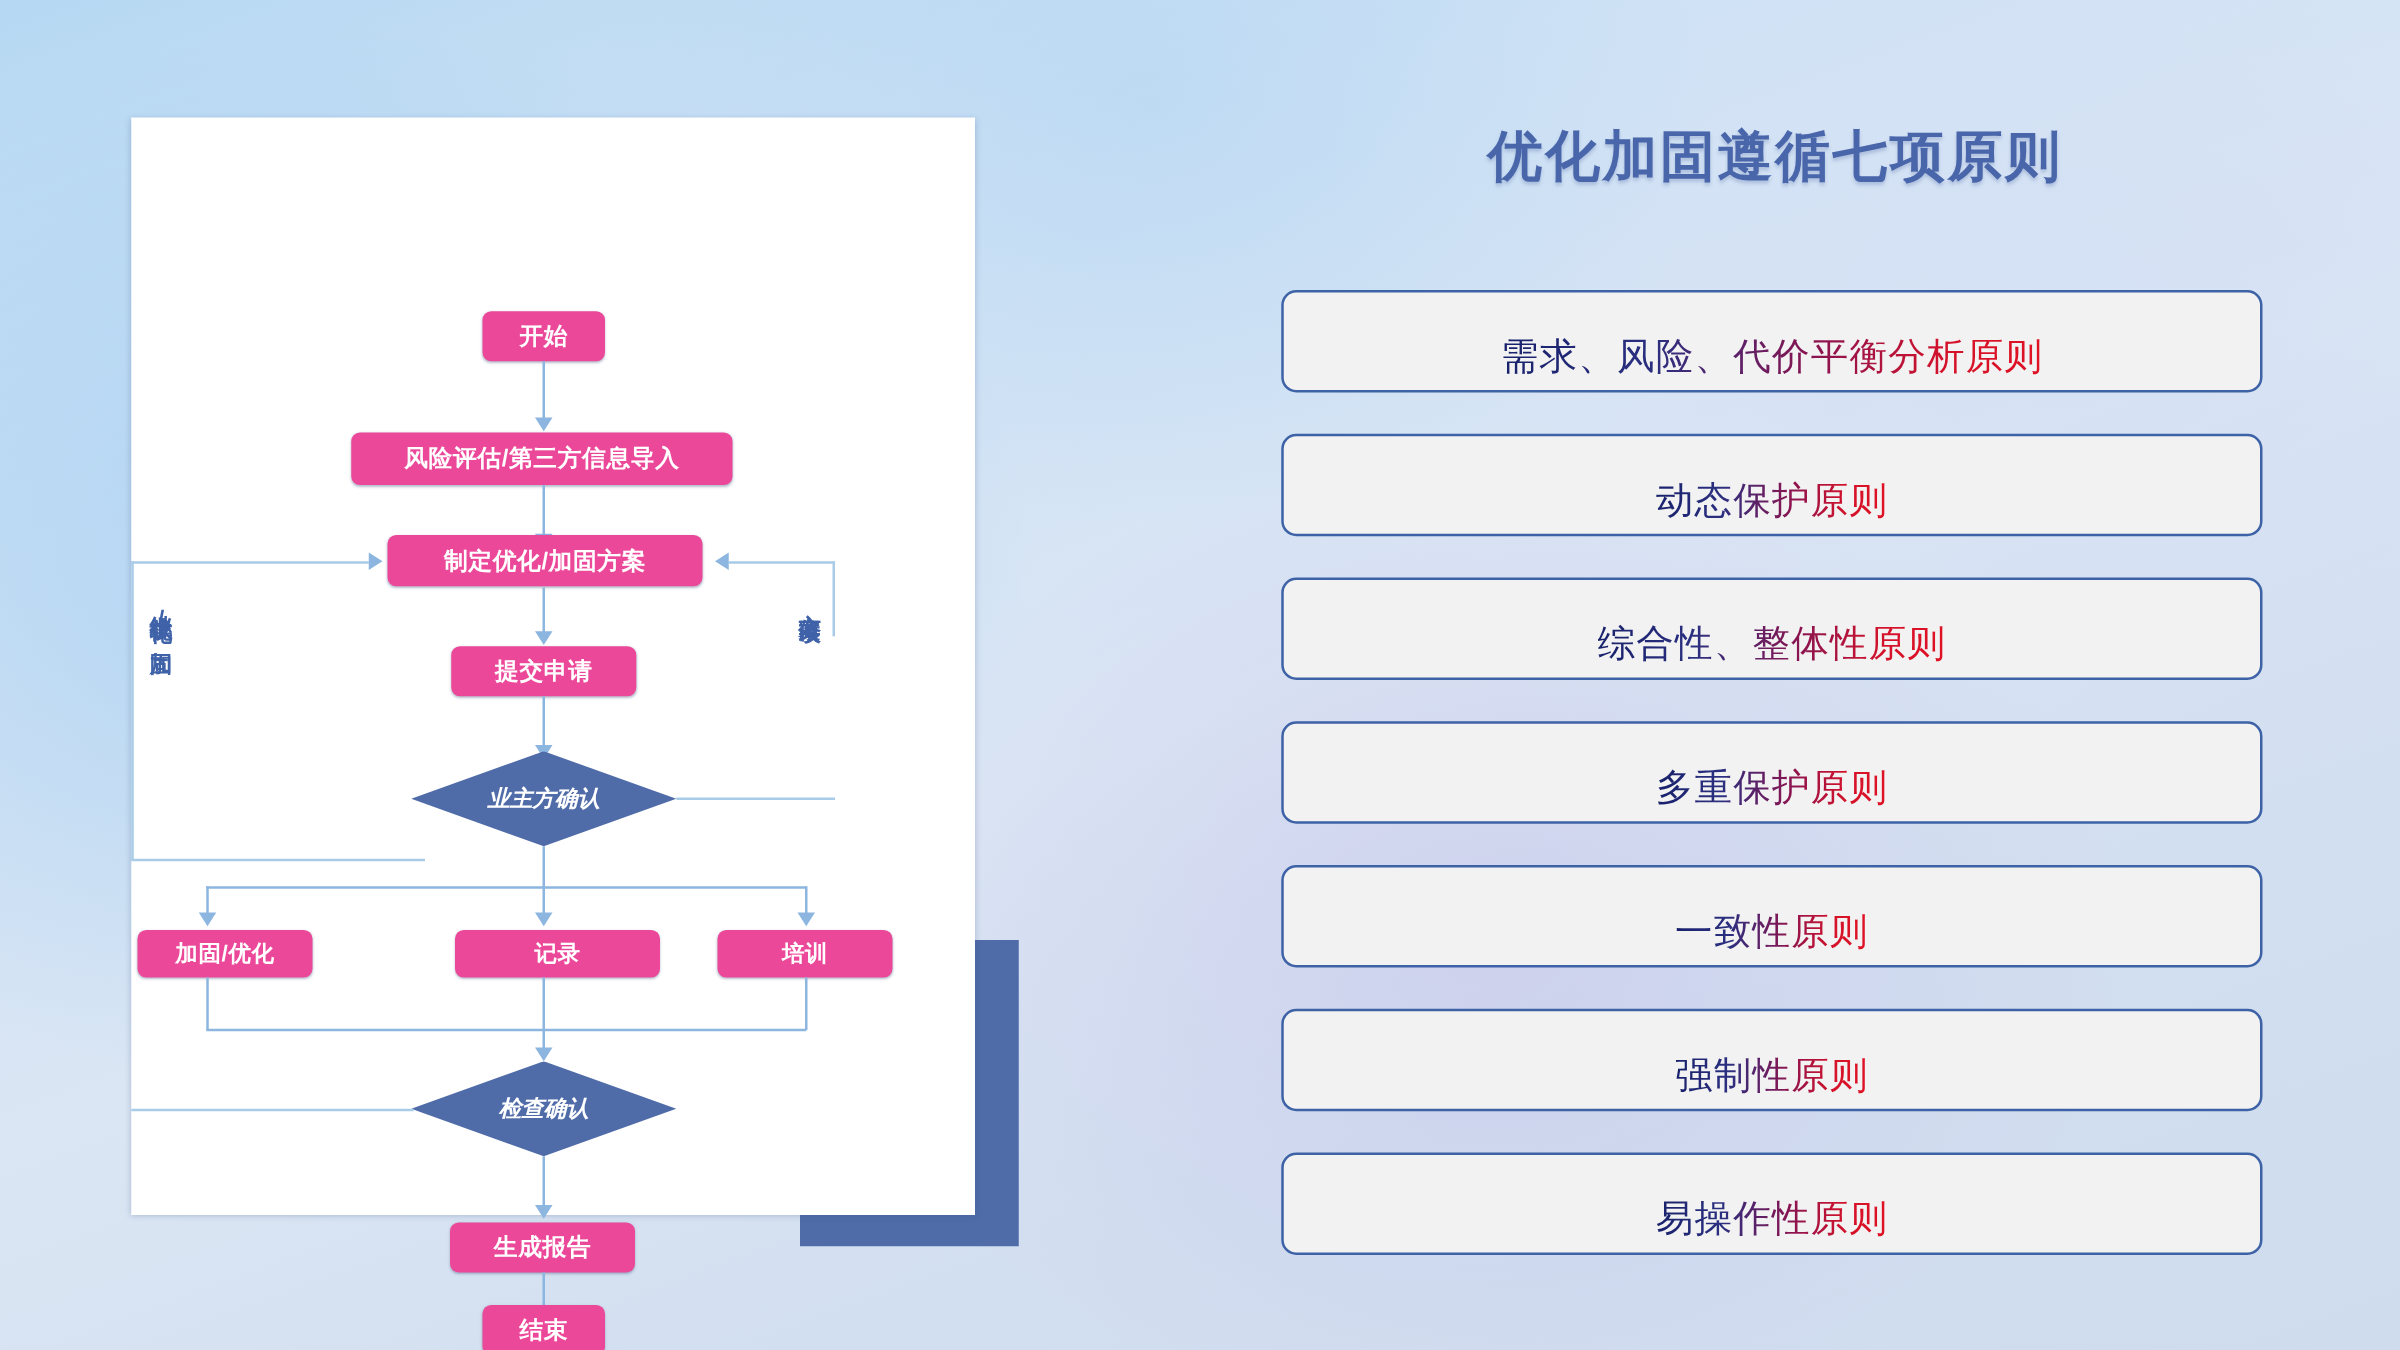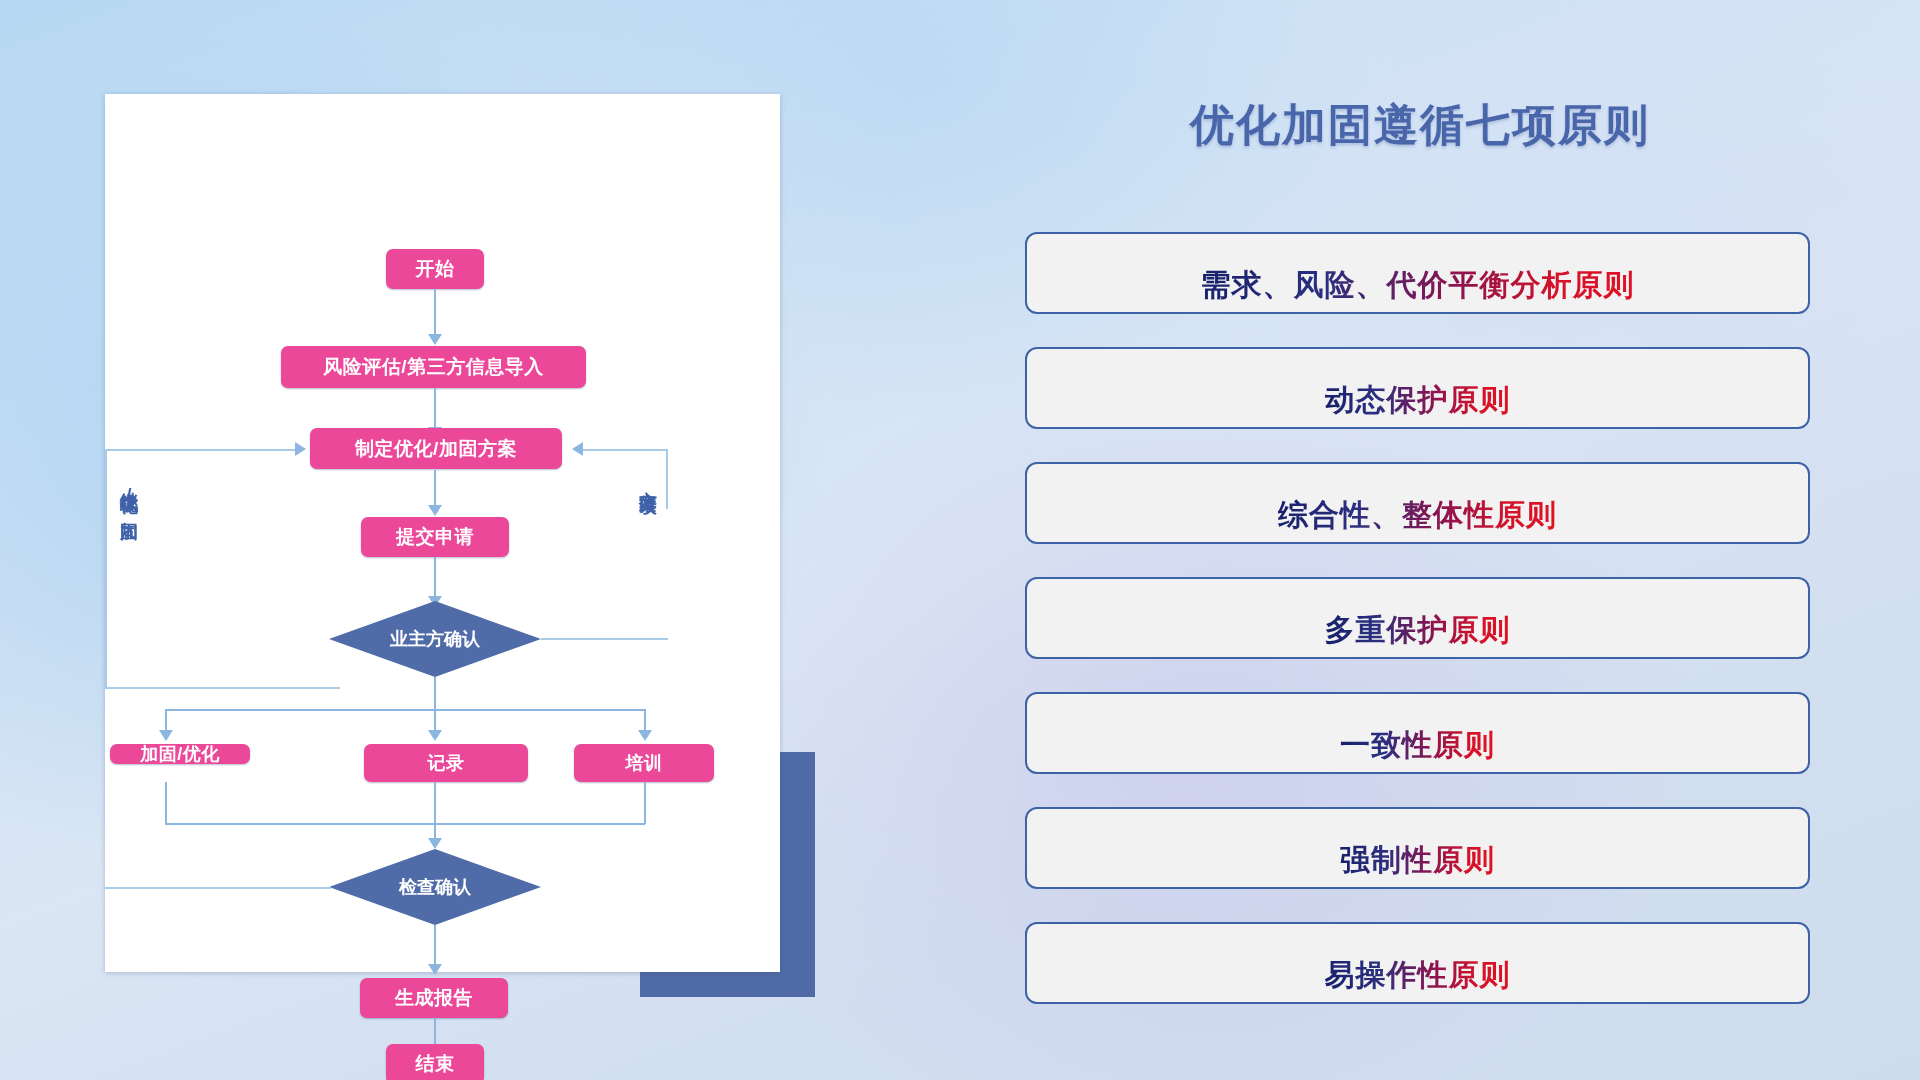--- a/index.html
+++ b/index.html
@@ -74,20 +74,21 @@
     inset: 0;
     background: #4f6ba8;
     clip-path: polygon(50% 0%, 100% 50%, 50% 100%, 0% 50%);
   }
   .diamond .dlabel {
     position: relative;
     color: #ffffff;
     font-size: 18px;
     font-weight: bold;
     white-space: nowrap;
+    font-style: italic;
   }
 
   
   .ln {
     position: absolute;
     background: #8cb6e0;
   }
   .ln.v { width: 2px; }
   .ln.h { height: 2px; }
   .ln.pale { background: #a8cbe8; }
@@ -163,21 +164,21 @@
     left: -4px;
     top: 4px;
     right: 4px;
     bottom: -4px;
     border: 2px solid #d4122a;
     border-radius: 12px;
     z-index: -1;
   }
   .principle .ptext {
     font-size: 30px;
-    font-weight: bold;
+    font-weight: normal;
     letter-spacing: 1px;
     background-image: linear-gradient(90deg, #18216b 0%, #2b2f80 28%, #8a1450 58%, #d4122a 82%, #e01124 100%);
     -webkit-background-clip: text;
     background-clip: text;
     color: transparent;
     margin-top: 24px;
     -webkit-text-fill-color: transparent;
   }
 </style>
 </head>
@@ -249,21 +250,21 @@
       <div class="ln v" style="left:329px; top:583px; height:33px;"></div>
 
       <div class="ln h" style="left:60px; top:615px; width:480px;"></div>
       <div class="ln v" style="left:60px; top:615px; height:27px;"></div>
       <div class="ln v" style="left:329px; top:615px; height:27px;"></div>
       <div class="ln v" style="left:539px; top:615px; height:27px;"></div>
       <div class="arrow-d" style="left:54px; top:636px;"></div>
       <div class="arrow-d" style="left:323px; top:636px;"></div>
       <div class="arrow-d" style="left:533px; top:636px;"></div>
 
-      <div class="node small" style="left:5px; top:650px; width:140px; height:20px;">
+      <div class="node small" style="left:5px; top:650px; width:140px; height:38px;">
         <span>加固/优化</span>
       </div>
 
       <div class="node small" style="left:259px; top:650px; width:164px; height:38px;">
         <span>记录</span>
       </div>
 
       <div class="node small" style="left:469px; top:650px; width:140px; height:38px;">
         <span>培训</span>
       </div>

